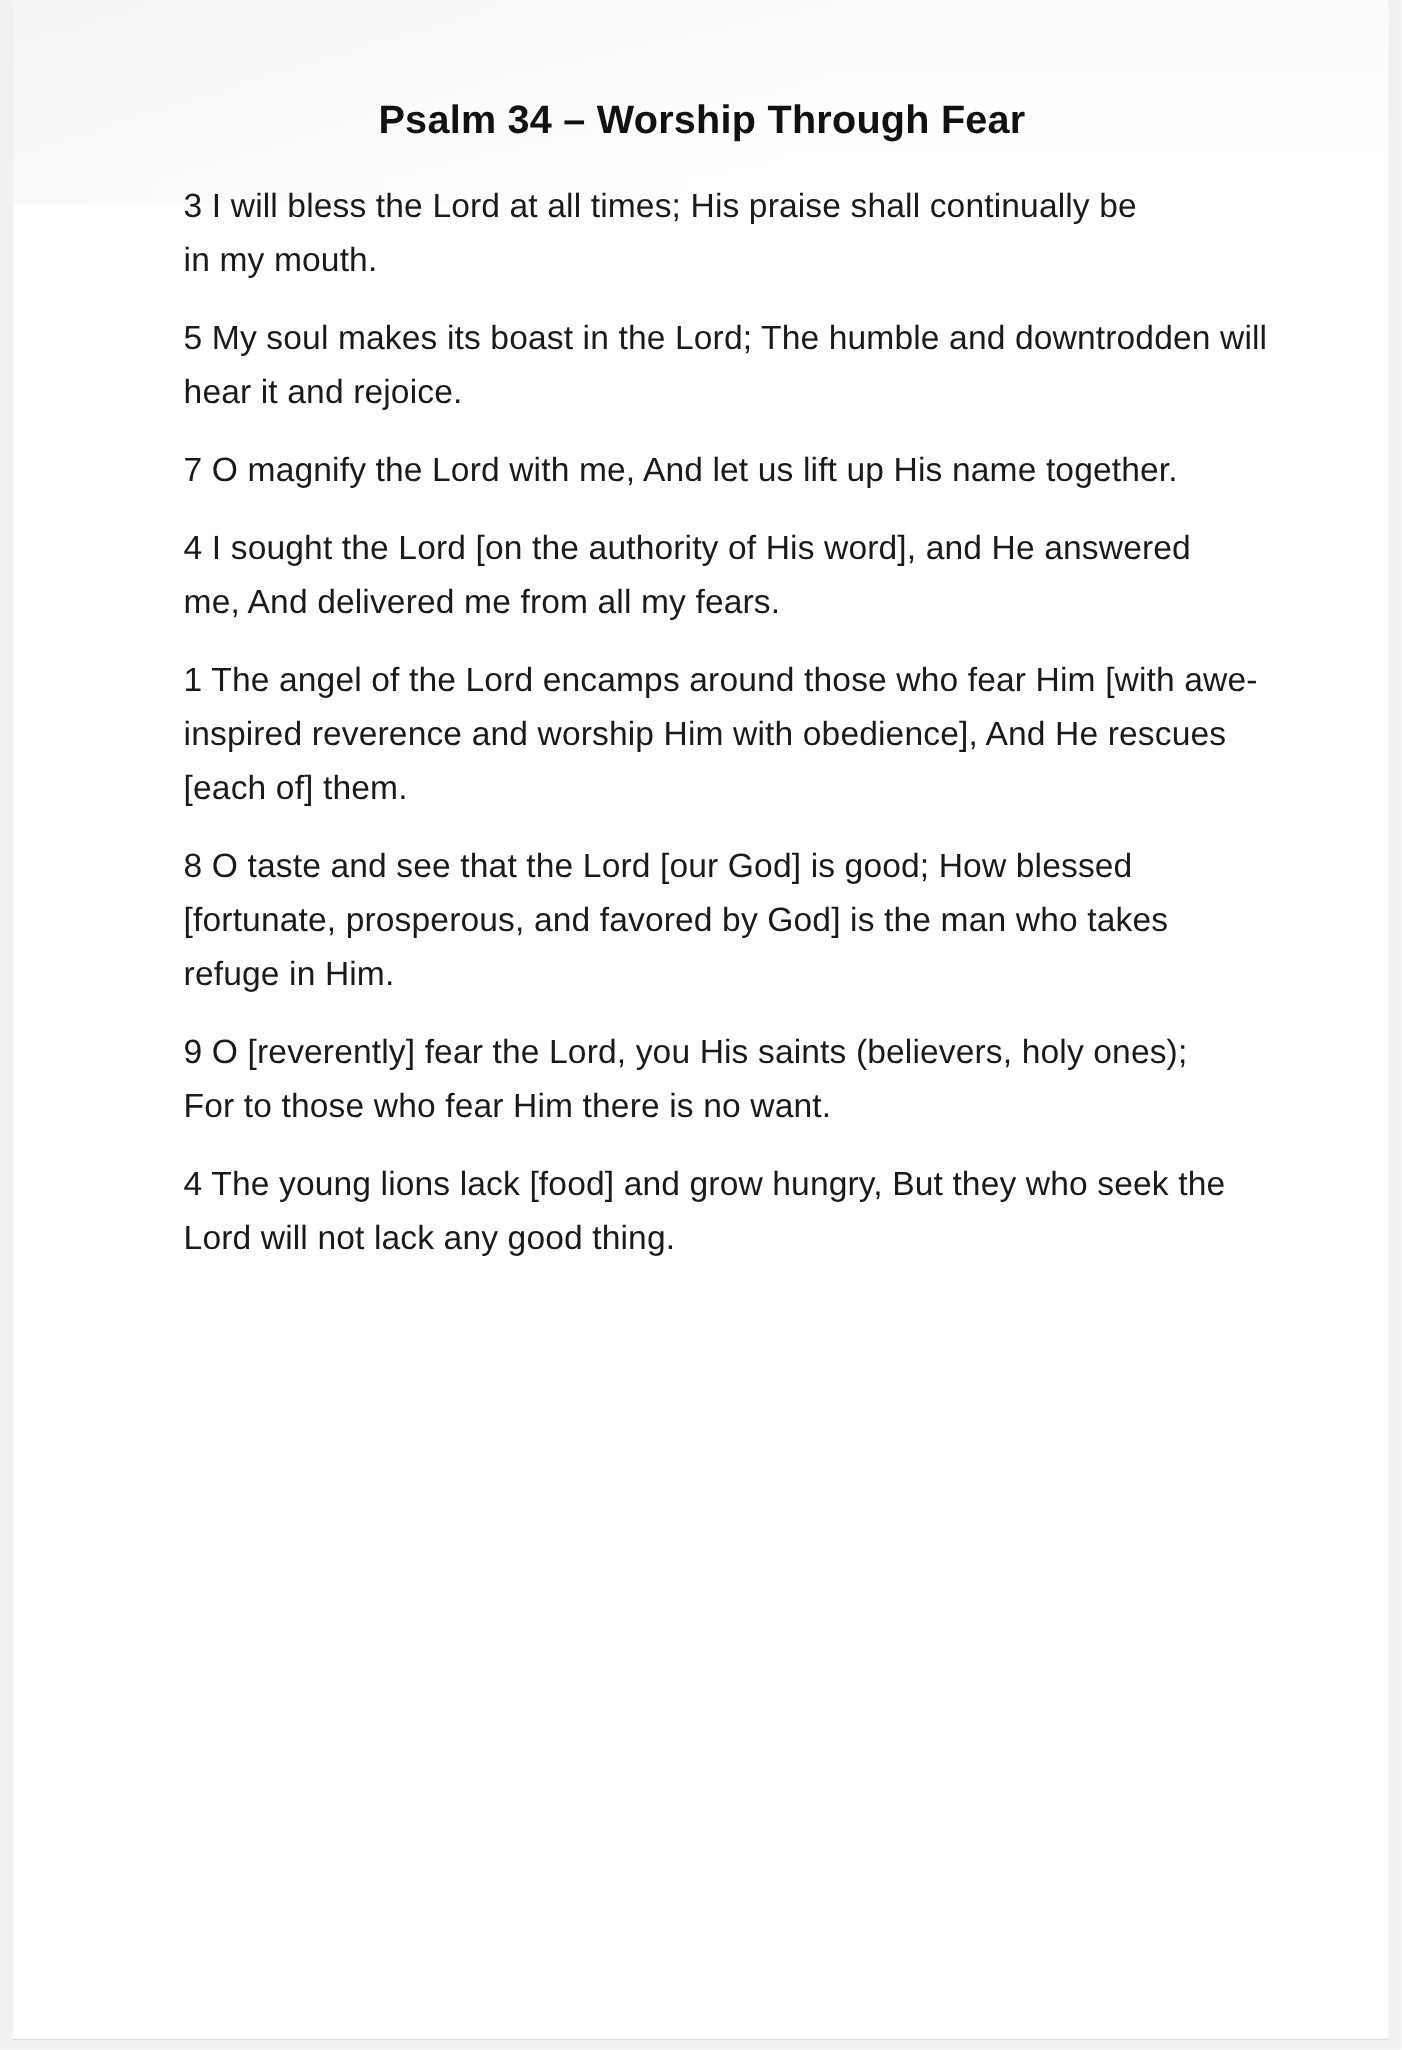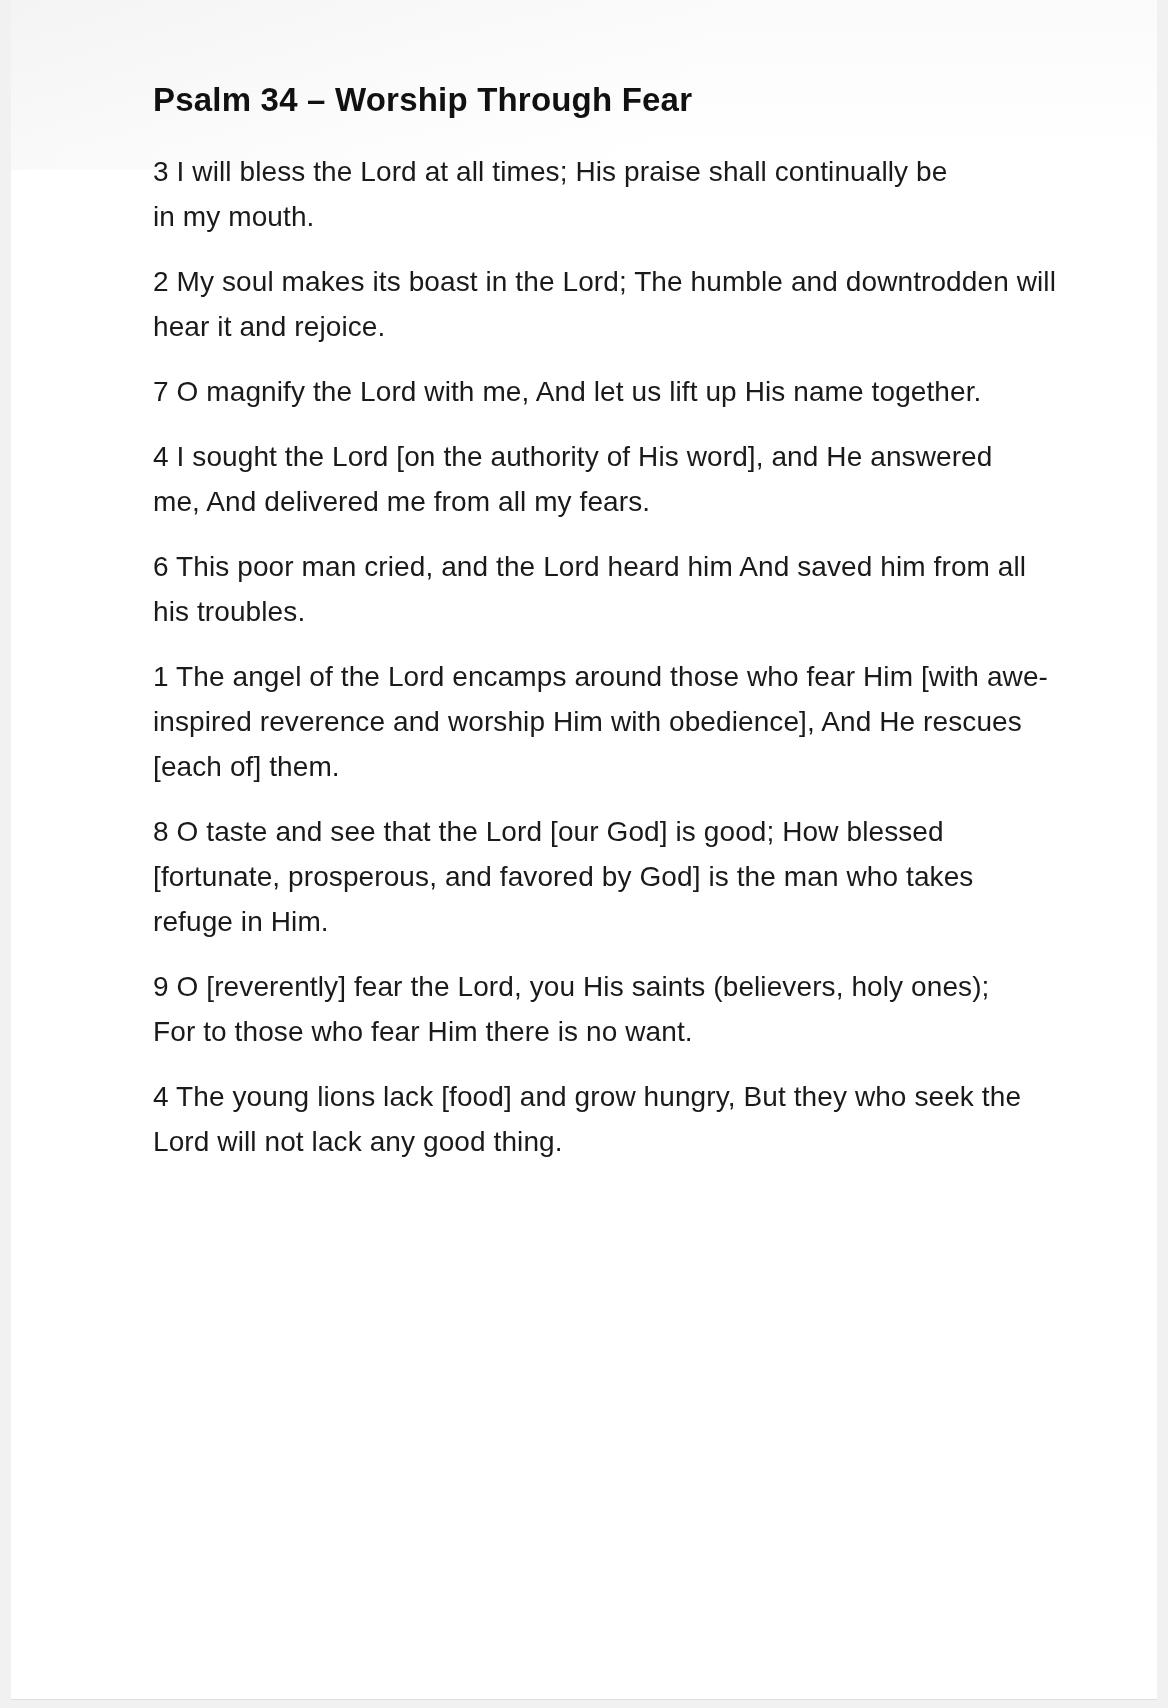--- a/index.html
+++ b/index.html
@@ -43,20 +43,21 @@
   .content {
     position: relative;
     padding: 78px 70px 0 142px;
   }
   .doc-title {
     width: 864px;
     margin: 0 0 27px 0;
     font-size: 33px;
     line-height: 44px;
     font-weight: bold;
+    text-align: center;
     color: #111111;
     letter-spacing: 0.2px;
   }
   .verses {
     width: 940px;
   }
   .verse {
     margin: 0 0 20px 0;
     font-size: 28px;
     line-height: 45px;
@@ -69,27 +70,25 @@
 </head>
 <body>
 
 <div class="page">
   <div class="content">
     <h1 class="doc-title">Psalm 34 – Worship Through Fear</h1>
 
     <div class="verses">
       <p class="verse">3 I will bless the Lord at all times; His praise shall continually be
 in my mouth.</p>
-      <p class="verse">2 My soul makes its boast in the Lord; The humble and downtrodden will
+      <p class="verse">5 My soul makes its boast in the Lord; The humble and downtrodden will
 hear it and rejoice.</p>
       <p class="verse">7 O magnify the Lord with me, And let us lift up His name together.</p>
       <p class="verse">4 I sought the Lord [on the authority of His word], and He answered
 me, And delivered me from all my fears.</p>
-      <p class="verse">6 This poor man cried, and the Lord heard him And saved him from all
-his troubles.</p>
       <p class="verse">1 The angel of the Lord encamps around those who fear Him [with awe-
 inspired reverence and worship Him with obedience], And He rescues
 [each of] them.</p>
       <p class="verse">8 O taste and see that the Lord [our God] is good; How blessed
 [fortunate, prosperous, and favored by God] is the man who takes
 refuge in Him.</p>
       <p class="verse">9 O [reverently] fear the Lord, you His saints (believers, holy ones);
 For to those who fear Him there is no want.</p>
       <p class="verse">4 The young lions lack [food] and grow hungry, But they who seek the
 Lord will not lack any good thing.</p>

